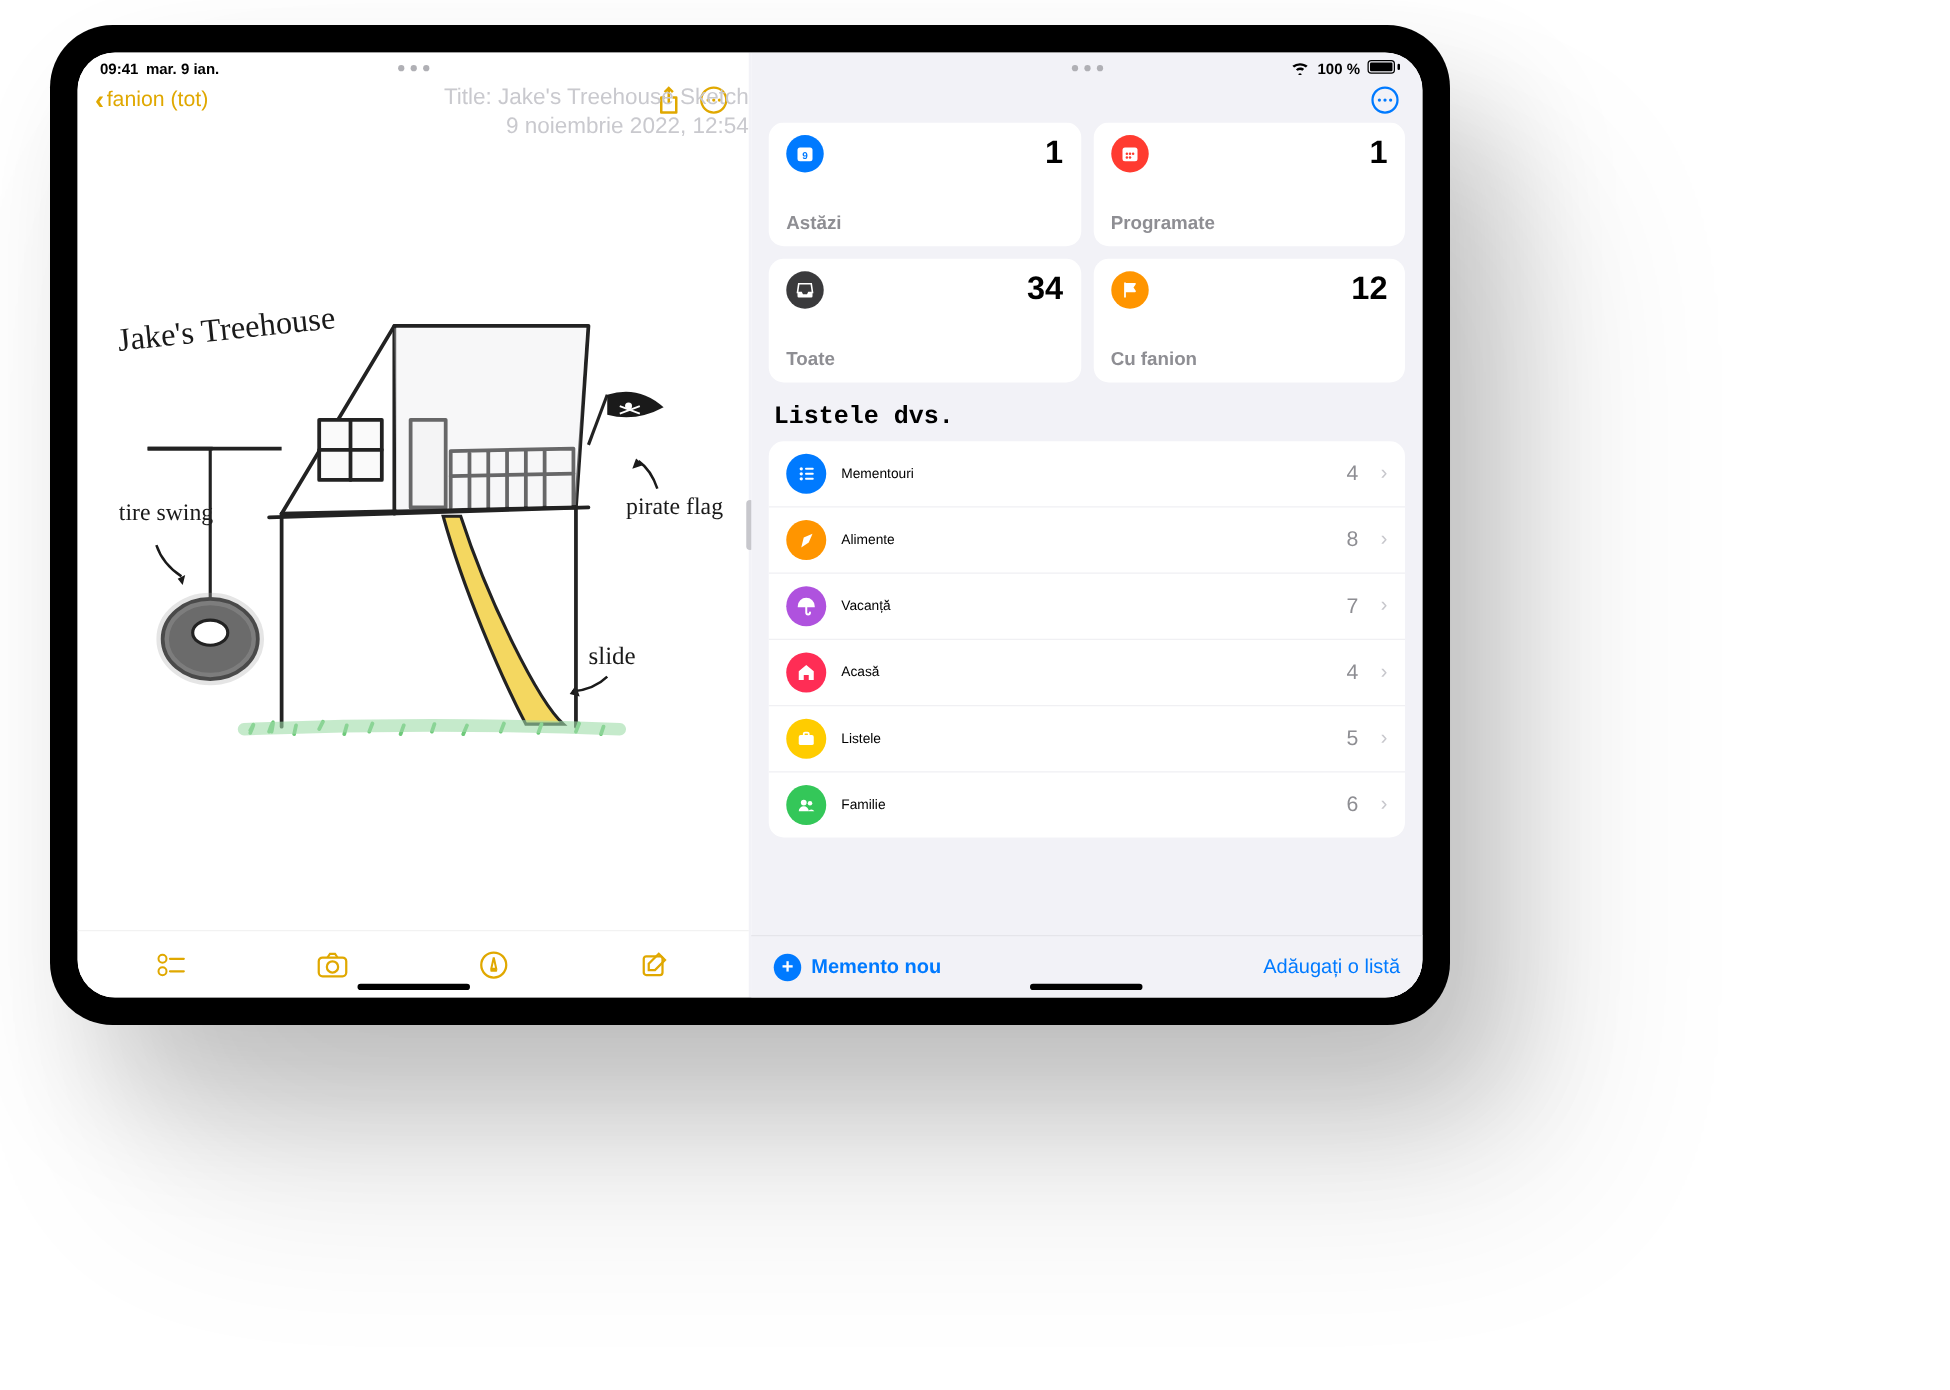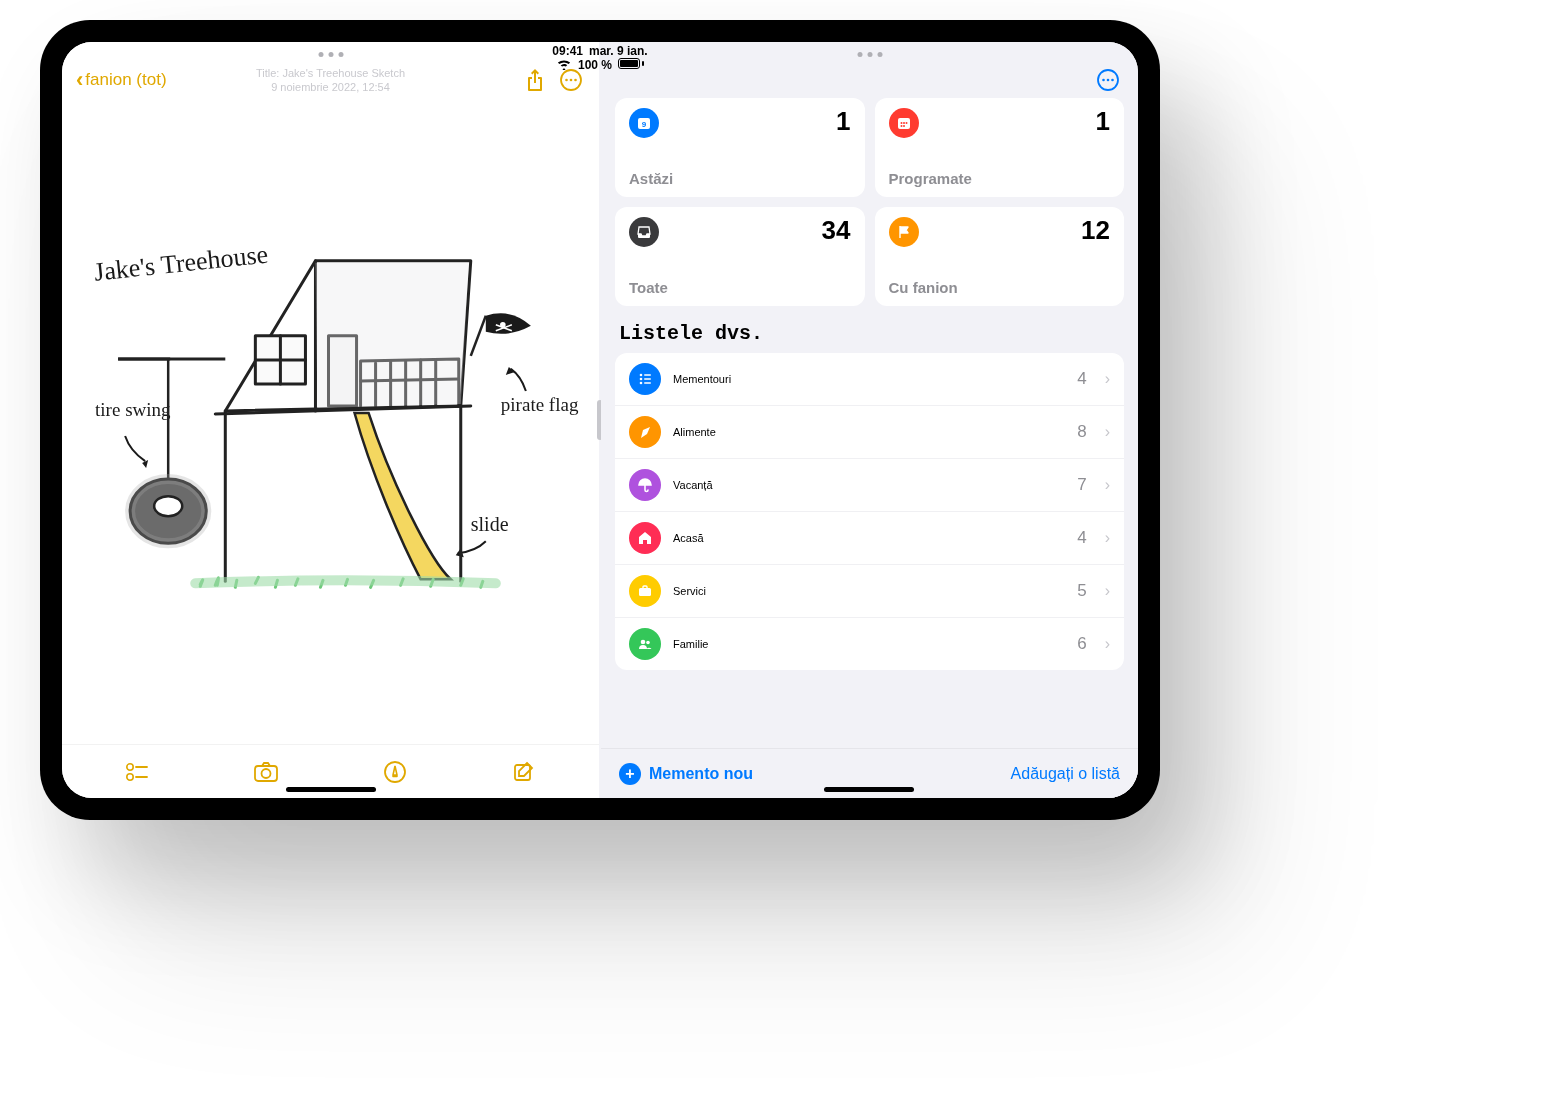--- a/index.html
+++ b/index.html
@@ -37,21 +37,20 @@
     top: 0; left: 0; right: 0;
     height: 24px;
     display: flex;
     align-items: center;
     justify-content: space-between;
     padding: 2px 18px 0;
     font-size: 12px;
     font-weight: 600;
     color: #000;
     z-index: 20;
-    flex-direction: column;
   }
   .statusbar .left { display: flex; gap: 6px; align-items: center; }
   .statusbar .right { display: flex; gap: 6px; align-items: flex-start; }
   .battery {
     display:inline-flex; align-items:center; gap:2px;
   }
   .battery-body { width:22px; height:11px; border:1px solid #000; border-radius:3px; position:relative; }
   .battery-body::after { content:""; position:absolute; top:1px; left:1px; right:1px; bottom:1px; background:#000; border-radius:1px;}
   .battery-cap { width:2px; height:5px; background:#000; border-radius:1px;}
   
@@ -92,21 +91,21 @@
     z-index:15;
   }
   .multitask-dots span{ width:5px; height:5px; background:#b0b0b5; border-radius:50%;}
   .back-link { color:#e0a800; display:flex; align-items:center; gap:2px; font-size:17px; font-weight:400;}
   .chevron-left { font-size:22px; line-height:1; font-weight:600; }
   .spacer { flex:1; }
   .icon-btn { width:28px; height:28px; display:flex; align-items:center; justify-content:center; color:#e0a800; }
   .icon-btn.blue { color:#007aff; }
   .faded-center {
     position:absolute; top:24px; left:0; right:0;
-    text-align:center; font-size:11px; color:#c9c9ce; 
+    text-align:right; font-size:18px; color:#c9c9ce; 
     line-height:1.3; pointer-events:none;
   }
   
   .note-canvas { flex:1; padding: 10px 8px; }
   
   .notes-toolbar { height:54px; display:flex; align-items:center; justify-content:space-around; padding:0 10px; border-top:1px solid #f2f2f2;}
   .notes-toolbar .tb { color:#e0a800; width:30px; height:30px; display:flex; align-items:center; justify-content:center;}
   
   .rem-top { height:56px; display:flex; align-items:center; justify-content:flex-end; padding:20px 16px 0;}
   .rem-scroll { flex:1; overflow:auto; padding: 0 14px 10px; }
@@ -437,21 +436,21 @@
               <div class="cnt">4</div>
               <div class="chev">›</div>
             </div>
             <div class="list-row">
               <div class="badge" style="background:#ffcc00">
                 <svg width="16" height="16" viewBox="0 0 16 16">
                   <rect x="2" y="5" width="12" height="8" rx="1.5" fill="#fff"></rect>
                   <path d="M6 5V4a1 1 0 011-1h2a1 1 0 011 1v1" fill="none" stroke="#fff" stroke-width="1.4"></path>
                 </svg>
               </div>
-              <div class="name">Servici</div>
+              <div class="name">Listele</div>
               <div class="cnt">5</div>
               <div class="chev">›</div>
             </div>
             <div class="list-row">
               <div class="badge" style="background:#34c759">
                 <svg width="16" height="16" viewBox="0 0 16 16">
                   <circle cx="6" cy="6" r="2.3" fill="#fff"></circle>
                   <circle cx="11" cy="6.5" r="1.8" fill="#fff"></circle>
                   <path d="M2 13a4 4 0 018 0M9.5 13a3 3 0 015 0" fill="#fff"></path>
                 </svg>

